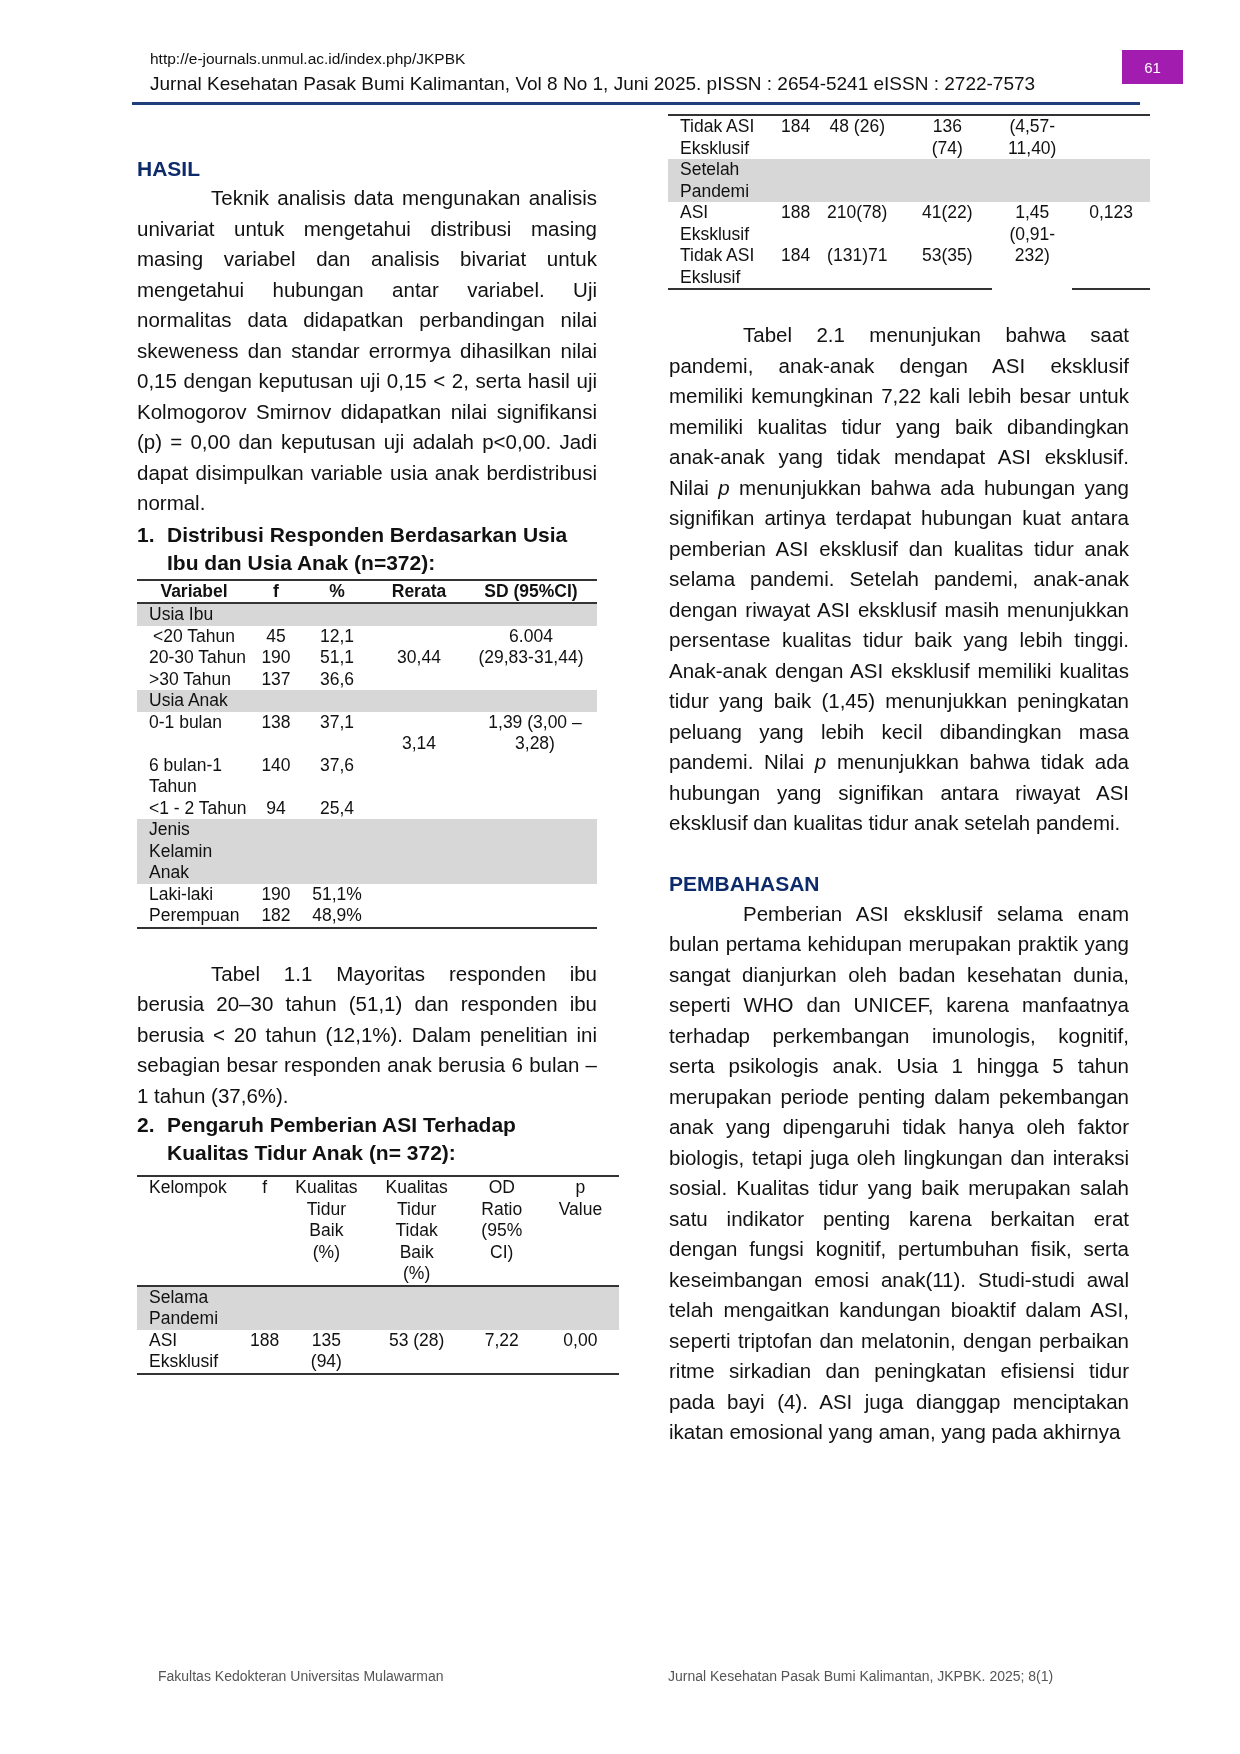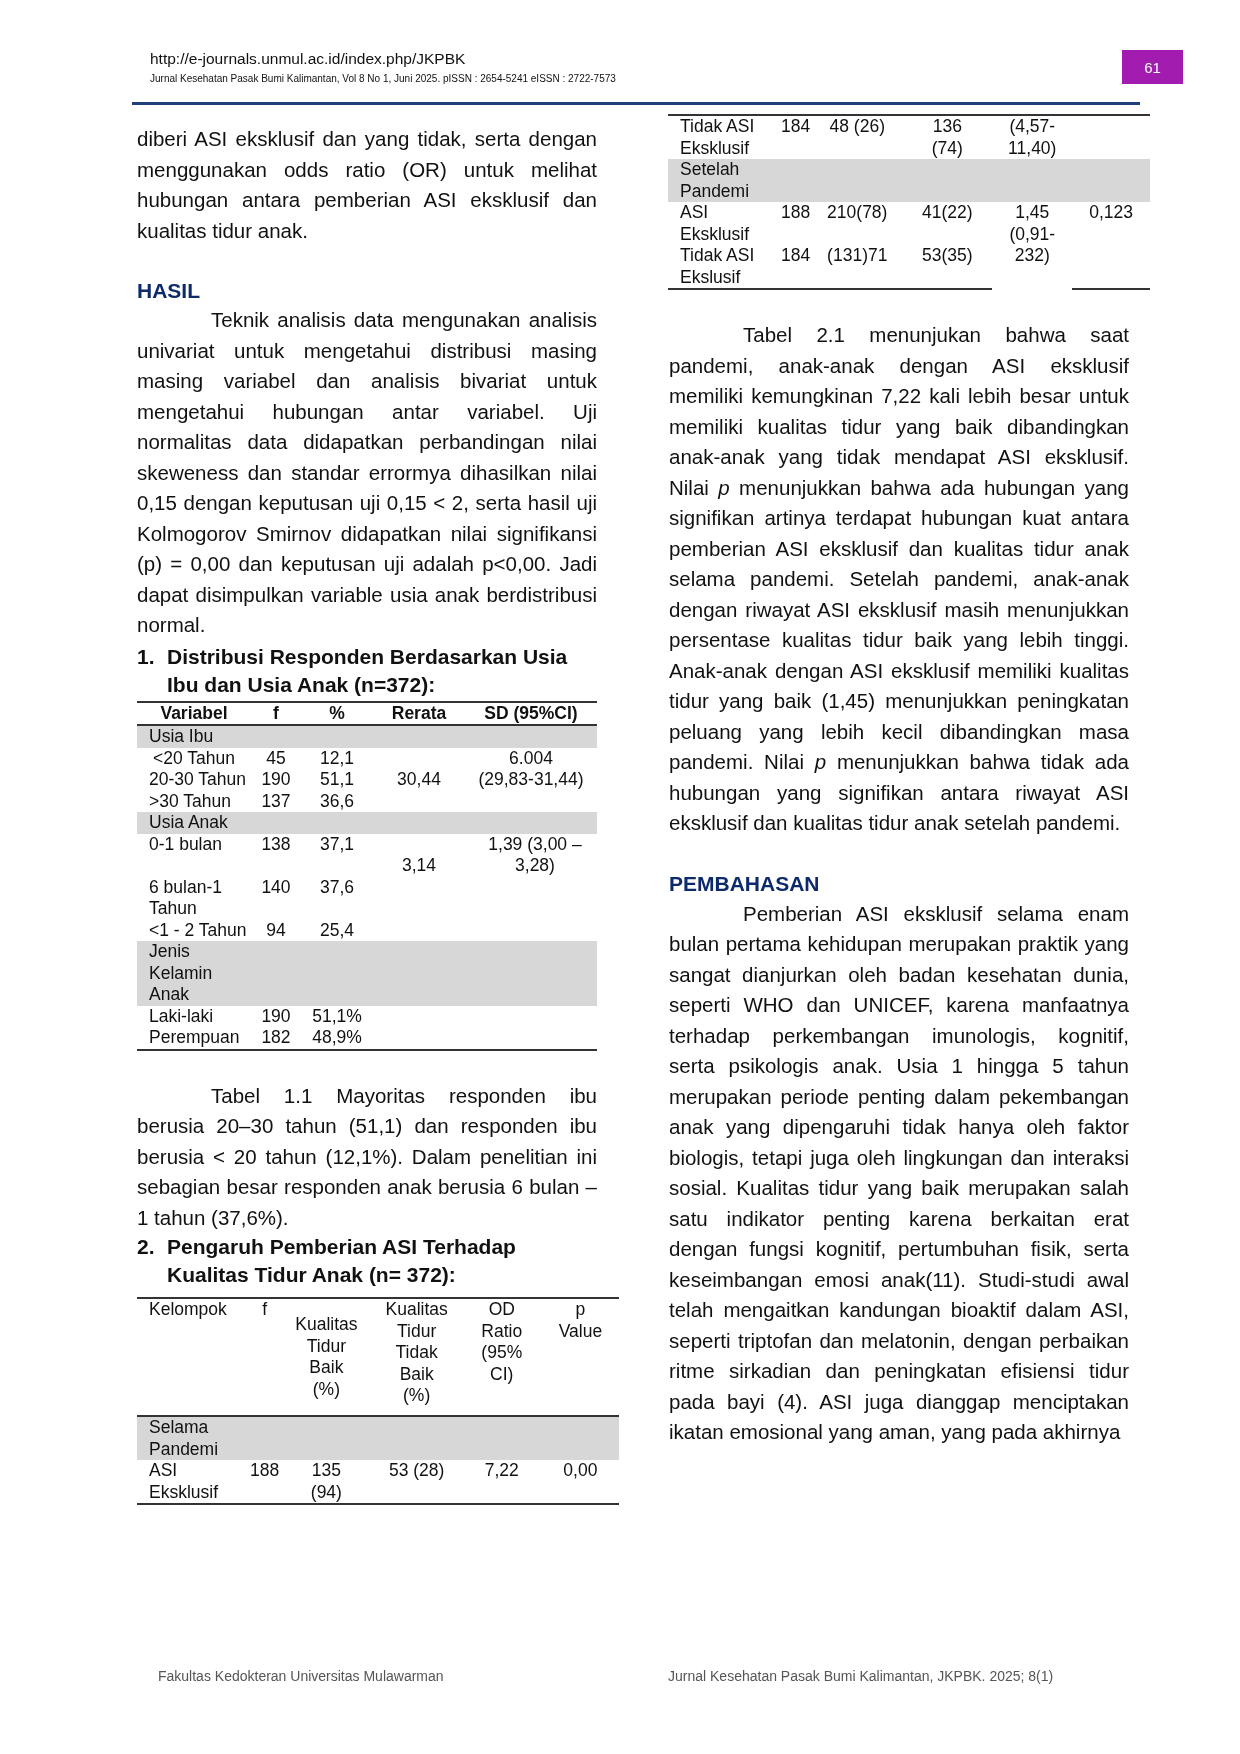--- a/index.html
+++ b/index.html
@@ -1,18 +1,18 @@
 <!DOCTYPE html>
 <html><head>
 <meta charset="utf-8">
 <style>
   html,body{margin:0;padding:0;background:#fff;}
   body{width:1240px;height:1754px;position:relative;overflow:hidden;font-family:"Liberation Sans",sans-serif;color:#111;}
   .hdr-url{position:absolute;left:150px;top:50px;font-size:15.5px;font-family:"Liberation Sans",sans-serif;color:#111;}
-  .hdr-journal{position:absolute;left:150px;top:73px;font-size:10px;color:#111;}
+  .hdr-journal{position:absolute;left:150px;top:73px;font-size:19px;color:#111;}
   .page-num{position:absolute;left:1122px;top:50px;width:61px;height:34px;background:#a21caf;color:#fff;font-size:15px;display:flex;align-items:center;justify-content:center;}
   .hdr-rule{position:absolute;left:132px;top:102px;width:1008px;height:3px;background:#1f3f7a;}
   .col{position:absolute;width:460px;font-size:20.5px;line-height:30.5px;}
   .col.left{left:137px;top:124px;}
   .col.right{left:669px;}
   p.just{margin:0;text-align:justify;text-align-last:left;}
   .indent{text-indent:74px;}
   h2.sec{margin:0;color:#0d2a6b;font-size:21px;font-weight:bold;line-height:30px;}
   .gap{height:30px;}
   .numhead{font-weight:bold;font-size:21px;line-height:28px;display:flex;}
@@ -28,21 +28,20 @@
 </style>
 </head>
 <body>
 
 <div class="hdr-url">http://e-journals.unmul.ac.id/index.php/JKPBK</div>
 <div class="hdr-journal">Jurnal Kesehatan Pasak Bumi Kalimantan, Vol 8 No 1, Juni 2025. pISSN : 2654-5241 eISSN : 2722-7573</div>
 <div class="page-num">61</div>
 <div class="hdr-rule"></div>
 
 <div class="col left">
-  <p class="just">diberi ASI eksklusif dan yang tidak, serta dengan menggunakan odds ratio (OR) untuk melihat hubungan antara pemberian ASI eksklusif dan kualitas tidur anak.</p>
   <div class="gap"></div>
   <h2 class="sec">HASIL</h2>
   <p class="just indent" style="margin-top:-1px;">Teknik analisis data mengunakan analisis univariat untuk mengetahui distribusi masing masing variabel dan analisis bivariat untuk mengetahui hubungan antar variabel. Uji normalitas data didapatkan perbandingan nilai skeweness dan standar errormya dihasilkan nilai 0,15 dengan keputusan uji 0,15 &lt; 2, serta hasil uji Kolmogorov Smirnov didapatkan nilai signifikansi (p) = 0,00 dan keputusan uji adalah p&lt;0,00. Jadi dapat disimpulkan variable usia anak berdistribusi normal.</p>
 
   <div class="numhead" style="margin-top:2px;">
     <span class="n">1.</span>
     <span>Distribusi Responden Berdasarkan Usia Ibu dan Usia Anak (n=372):</span>
   </div>
 
   <table class="t" style="margin-top:2px;">
@@ -144,21 +143,21 @@
         <col style="width:30px">
         <col style="width:90px">
         <col style="width:90px">
         <col style="width:80px">
         <col>
       </colgroup>
     <tbody>
         <tr class="top hrow">
       <td style="padding-left:12px">Kelompok</td>
       <td class="c">f</td>
-      <td class="c" style="padding:15px 14px">Kualitas Tidur Baik (%)</td>
+      <td class="c" style="padding:0 14px">Kualitas Tidur Baik (%)</td>
       <td class="c" style="padding:0 14px">Kualitas Tidur Tidak Baik (%)</td>
       <td class="c" style="padding:0 14px">OD Ratio (95% CI)</td>
       <td class="c" style="padding:0 16px">p Value</td>
     </tr>
     <tr class="sh">
           <td style="padding-left:12px;padding-right:20px">Selama Pandemi</td>
           <td colspan="5"></td>
         </tr>
     <tr class="bot">
       <td style="padding-left:12px;padding-right:30px">ASI Eksklusif</td>

